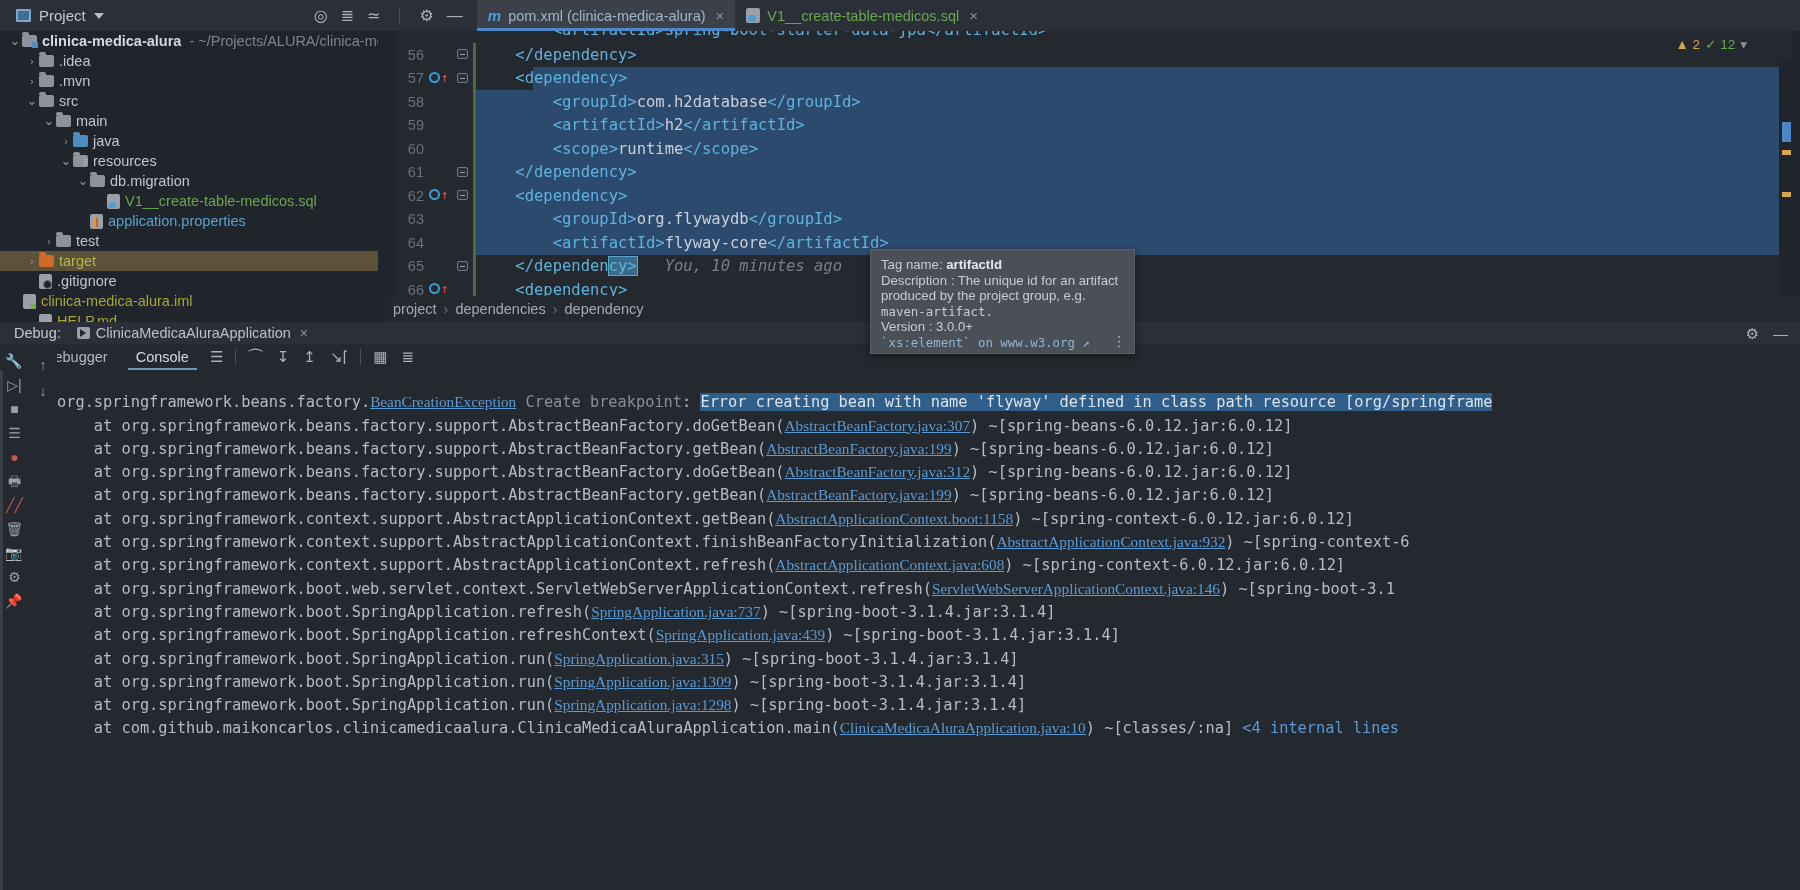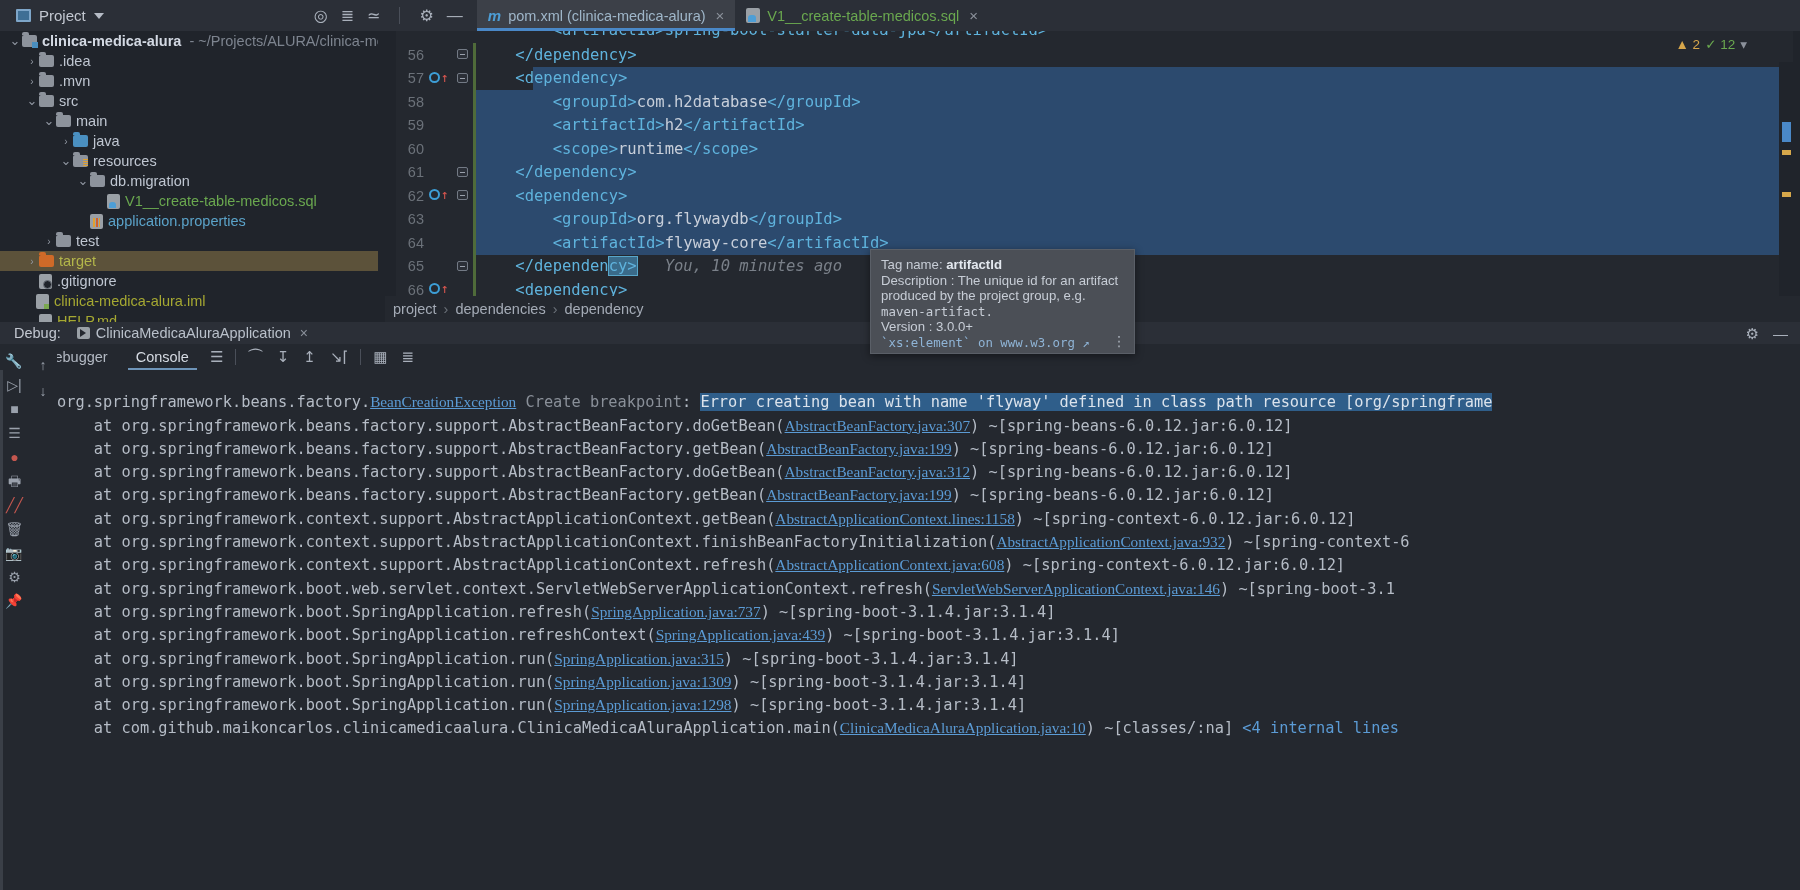--- a/index.html
+++ b/index.html
@@ -342,21 +342,21 @@
         <div class="trow sel" style="padding-left: 25px;">
           <span class="arrow">›</span>
           <span class="fold orange"></span>
           <span class="t-name sel-olive">target</span>
         </div>
         <div class="trow" style="padding-left: 25px;">
           <span class="arrow none"></span>
           <span class="fileic gray2"></span>
           <span class="t-name ">.gitignore</span>
         </div>
-        <div class="trow" style="padding-left: 22px;">
+        <div class="trow" style="padding-left: 9px;">
           <span class="arrow none"></span>
           <span class="fileic iml"></span>
           <span class="t-name olive">clinica-medica-alura.iml</span>
         </div>
         <div class="trow" style="padding-left: 25px;">
           <span class="arrow none"></span>
           <span class="fileic md"></span>
           <span class="t-name olive">HELP.md</span>
         </div>
       </div>
@@ -462,21 +462,21 @@
     </div>
 
     <div class="cons-left-mark"></div>
     <div class="console" id="console-root">
         <div class="conline">&nbsp;</div>
         <div class="conline"><span class="c-gray">org.springframework.beans.factory.</span><span class="c-link">BeanCreationException</span><span class="c-bp"> Create breakpoint</span><span class="c-gray">: </span><span class="c-selerr">Error creating bean with name 'flyway' defined in class path resource [org/springframe</span></div>
         <div class="conline"><span class="c-gray">    at org.springframework.beans.factory.support.AbstractBeanFactory.doGetBean(</span><span class="c-link">AbstractBeanFactory.java:307</span><span class="c-gray">) ~[spring-beans-6.0.12.jar:6.0.12]</span></div>
         <div class="conline"><span class="c-gray">    at org.springframework.beans.factory.support.AbstractBeanFactory.getBean(</span><span class="c-link">AbstractBeanFactory.java:199</span><span class="c-gray">) ~[spring-beans-6.0.12.jar:6.0.12]</span></div>
         <div class="conline"><span class="c-gray">    at org.springframework.beans.factory.support.AbstractBeanFactory.doGetBean(</span><span class="c-link">AbstractBeanFactory.java:312</span><span class="c-gray">) ~[spring-beans-6.0.12.jar:6.0.12]</span></div>
         <div class="conline"><span class="c-gray">    at org.springframework.beans.factory.support.AbstractBeanFactory.getBean(</span><span class="c-link">AbstractBeanFactory.java:199</span><span class="c-gray">) ~[spring-beans-6.0.12.jar:6.0.12]</span></div>
-        <div class="conline"><span class="c-gray">    at org.springframework.context.support.AbstractApplicationContext.getBean(</span><span class="c-link">AbstractApplicationContext.lines:1158</span><span class="c-gray">) ~[spring-context-6.0.12.jar:6.0.12]</span></div>
+        <div class="conline"><span class="c-gray">    at org.springframework.context.support.AbstractApplicationContext.getBean(</span><span class="c-link">AbstractApplicationContext.boot:1158</span><span class="c-gray">) ~[spring-context-6.0.12.jar:6.0.12]</span></div>
         <div class="conline"><span class="c-gray">    at org.springframework.context.support.AbstractApplicationContext.finishBeanFactoryInitialization(</span><span class="c-link">AbstractApplicationContext.java:932</span><span class="c-gray">) ~[spring-context-6</span></div>
         <div class="conline"><span class="c-gray">    at org.springframework.context.support.AbstractApplicationContext.refresh(</span><span class="c-link">AbstractApplicationContext.java:608</span><span class="c-gray">) ~[spring-context-6.0.12.jar:6.0.12]</span></div>
         <div class="conline"><span class="c-gray">    at org.springframework.boot.web.servlet.context.ServletWebServerApplicationContext.refresh(</span><span class="c-link">ServletWebServerApplicationContext.java:146</span><span class="c-gray">) ~[spring-boot-3.1</span></div>
         <div class="conline"><span class="c-gray">    at org.springframework.boot.SpringApplication.refresh(</span><span class="c-link">SpringApplication.java:737</span><span class="c-gray">) ~[spring-boot-3.1.4.jar:3.1.4]</span></div>
         <div class="conline"><span class="c-gray">    at org.springframework.boot.SpringApplication.refreshContext(</span><span class="c-link">SpringApplication.java:439</span><span class="c-gray">) ~[spring-boot-3.1.4.jar:3.1.4]</span></div>
         <div class="conline"><span class="c-gray">    at org.springframework.boot.SpringApplication.run(</span><span class="c-link">SpringApplication.java:315</span><span class="c-gray">) ~[spring-boot-3.1.4.jar:3.1.4]</span></div>
         <div class="conline"><span class="c-gray">    at org.springframework.boot.SpringApplication.run(</span><span class="c-link">SpringApplication.java:1309</span><span class="c-gray">) ~[spring-boot-3.1.4.jar:3.1.4]</span></div>
         <div class="conline"><span class="c-gray">    at org.springframework.boot.SpringApplication.run(</span><span class="c-link">SpringApplication.java:1298</span><span class="c-gray">) ~[spring-boot-3.1.4.jar:3.1.4]</span></div>
         <div class="conline"><span class="c-gray">    at com.github.maikoncarlos.clinicamedicaalura.ClinicaMedicaAluraApplication.main(</span><span class="c-link">ClinicaMedicaAluraApplication.java:10</span><span class="c-gray">) ~[classes/:na] </span><span class="c-internal">&lt;4 internal lines</span></div>
       </div>

